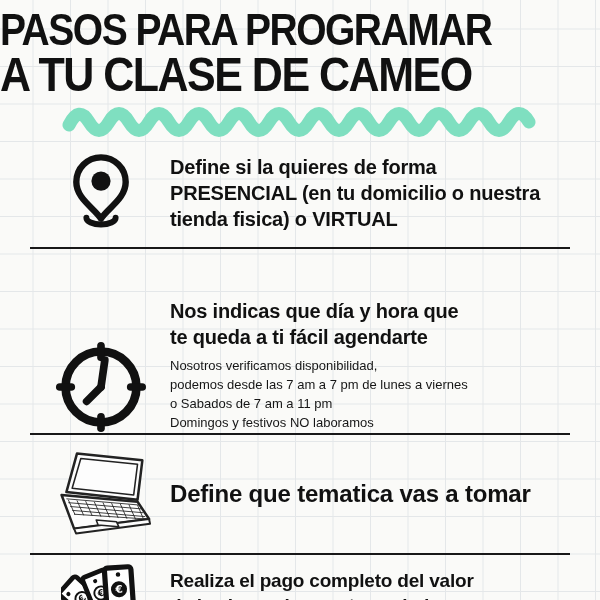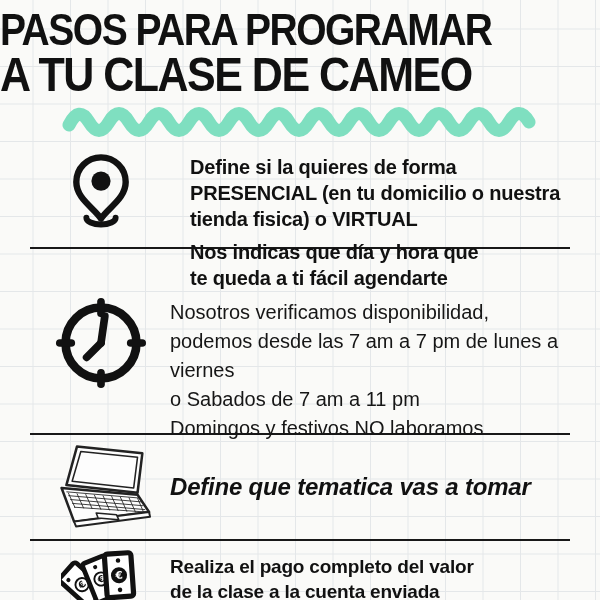--- a/index.html
+++ b/index.html
@@ -18,34 +18,34 @@
   .title-line{
     display:block; font-weight:bold; letter-spacing:-1.5px;
     transform:scaleY(1.14); transform-origin:center top; line-height:1.08;
     white-space:nowrap;
   }
   .t1{ font-size:39px; }
   .t2{ font-size:43px; }
   .squiggle{ margin:6px 0 0 62px; width:478px; height:38px; }
   .row{ display:flex; }
   .row1{ height:108px; align-items:center; }
-  .row2{ height:184px; align-items:center; }
-  .row3{ height:104px;  align-items:center;font-style:italic; }
+  .row2{ height:184px; align-items:flex-end; }
+  .row3{ height:118px;  align-items:center; }
   .row4{ height:77px;  align-items:center; }
   .icon-col{
     width:170px; flex:0 0 170px; display:flex; align-items:center;
     justify-content:center; padding-left:32px;
   }
   .row2 .icon-col{ padding-top:4px; }
   .text-col{ flex:1; padding-right:14px; }
   .lines{ white-space:pre-line; }
-  .step-bold{ font-weight:bold; font-size:20px; line-height:1.3; letter-spacing:-0.2px;margin-left:20px; }
+  .step-bold{ font-weight:bold; font-size:20px; line-height:1.3; letter-spacing:-0.2px; }
   .step-bold-lg{ font-weight:bold; font-size:24px; line-height:1.25; letter-spacing:-0.2px; }
   .step-bold-md{ font-weight:bold; font-size:19px; line-height:1.32; letter-spacing:-0.2px; }
-  .step-details{ font-weight:normal; font-size:20px; line-height:1.45; margin-top:7px; color:#161616; }
+  .step-details{ font-weight:normal; font-size:13px; line-height:1.45; margin-top:7px; color:#161616; }
   .divider{ height:2px; background:#181818; margin:0 30px; }
   svg{ display:block; }
 </style>
 </head>
 <body>
 
 <div class="poster">
 
   <header>
     <h1>

